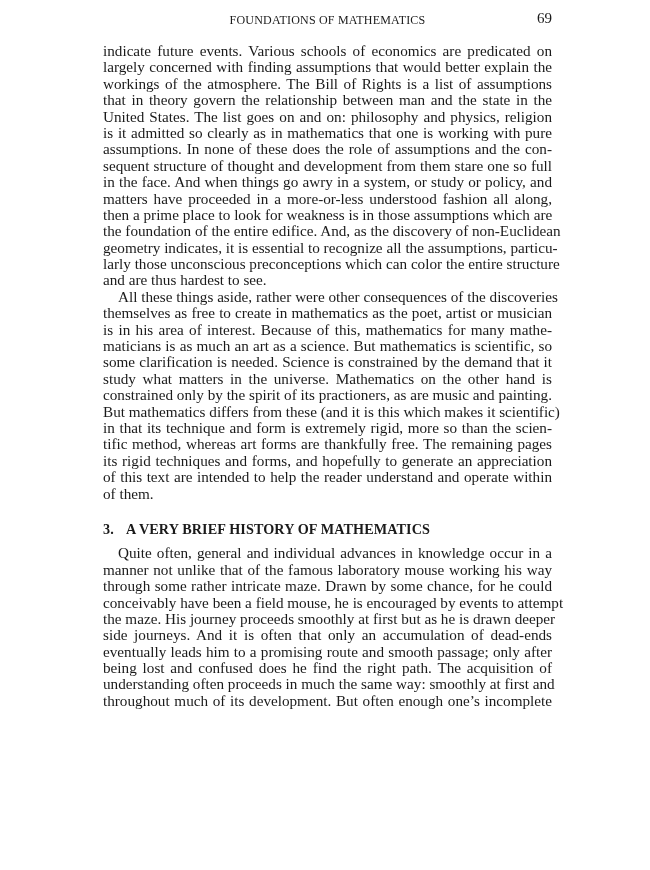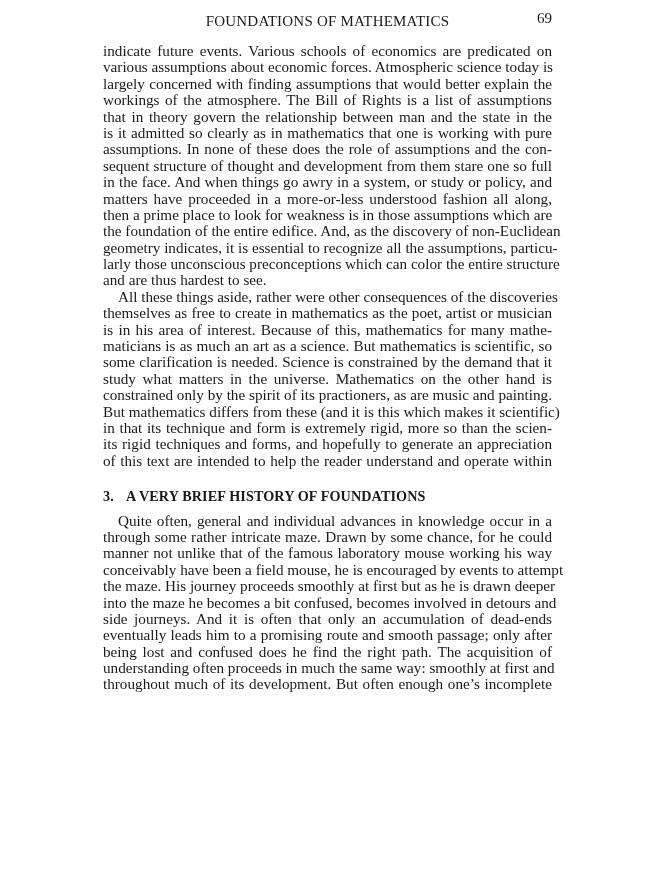--- a/index.html
+++ b/index.html
@@ -25,21 +25,21 @@
       top: 10px;
       left: 103px;
       width: 449px;
       height: 18px;
     }
     .running-title {
       position: absolute;
       left: 0;
       right: 0;
       text-align: center;
-      font-size: 15px;
+      font-size: 12px;
       letter-spacing: 0.2px;
       top: 3px;
     }
     .page-number {
       position: absolute;
       right: 0;
       top: 0;
       font-size: 15px;
     }
     .body {
@@ -90,24 +90,24 @@
 
   <div class="running-head">
     <span class="running-title">FOUNDATIONS OF MATHEMATICS</span>
     <span class="page-number">69</span>
   </div>
 
   <div class="body">
 
     <div class="paragraph">
       <span class="line">indicate future events. Various schools of economics are predicated on</span>
-      <span class="line">various assumptions about economic forces. Atmospheric science today is</span>
       <span class="line">largely concerned with finding assumptions that would better explain the</span>
       <span class="line">workings of the atmosphere. The Bill of Rights is a list of assumptions</span>
       <span class="line">that in theory govern the relationship between man and the state in the</span>
+      <span class="line">United States. The list goes on and on: philosophy and physics, religion</span>
       <span class="line">is it admitted so clearly as in mathematics that one is working with pure</span>
       <span class="line">assumptions. In none of these does the role of assumptions and the con-</span>
       <span class="line">sequent structure of thought and development from them stare one so full</span>
       <span class="line">in the face. And when things go awry in a system, or study or policy, and</span>
       <span class="line">matters have proceeded in a more-or-less understood fashion all along,</span>
       <span class="line">then a prime place to look for weakness is in those assumptions which are</span>
       <span class="line">the foundation of the entire edifice. And, as the discovery of non-Euclidean</span>
       <span class="line">geometry indicates, it is essential to recognize all the assumptions, particu-</span>
       <span class="line">larly those unconscious preconceptions which can color the entire structure</span>
       <span class="line last">and are thus hardest to see.</span>
@@ -116,39 +116,40 @@
     <div class="paragraph">
       <span class="line indent">All these things aside, rather were other consequences of the discoveries</span>
       <span class="line">themselves as free to create in mathematics as the poet, artist or musician</span>
       <span class="line">is in his area of interest. Because of this, mathematics for many mathe-</span>
       <span class="line">maticians is as much an art as a science. But mathematics is scientific, so</span>
       <span class="line">some clarification is needed. Science is constrained by the demand that it</span>
       <span class="line">study what matters in the universe. Mathematics on the other hand is</span>
       <span class="line">constrained only by the spirit of its practioners, as are music and painting.</span>
       <span class="line">But mathematics differs from these (and it is this which makes it scientific)</span>
       <span class="line">in that its technique and form is extremely rigid, more so than the scien-</span>
+      <span class="line">tific method, whereas art forms are thankfully free. The remaining pages</span>
       <span class="line">its rigid techniques and forms, and hopefully to generate an appreciation</span>
       <span class="line">of this text are intended to help the reader understand and operate within</span>
+      <span class="line last">of them.</span>
     </div>
 
     <div class="gap"></div>
 
     <div class="section-heading">
-      <span class="num">3.</span><span>A VERY BRIEF HISTORY OF FOUNDATIONS</span>
+      <span class="num">3.</span><span>A VERY BRIEF HISTORY OF MATHEMATICS</span>
     </div>
 
     <div class="gap-after-heading"></div>
 
     <div class="paragraph">
       <span class="line indent">Quite often, general and individual advances in knowledge occur in a</span>
+      <span class="line">manner not unlike that of the famous laboratory mouse working his way</span>
       <span class="line">through some rather intricate maze. Drawn by some chance, for he could</span>
-      <span class="line">manner not unlike that of the famous laboratory mouse working his way</span>
       <span class="line">conceivably have been a field mouse, he is encouraged by events to attempt</span>
       <span class="line">the maze. His journey proceeds smoothly at first but as he is drawn deeper</span>
-      <span class="line">into the maze he becomes a bit confused, becomes involved in detours and</span>
       <span class="line">side journeys. And it is often that only an accumulation of dead-ends</span>
       <span class="line">eventually leads him to a promising route and smooth passage; only after</span>
       <span class="line">being lost and confused does he find the right path. The acquisition of</span>
       <span class="line">understanding often proceeds in much the same way: smoothly at first and</span>
       <span class="line">throughout much of its development. But often enough one’s incomplete</span>
     </div>
 
   </div>
 </div>
 

